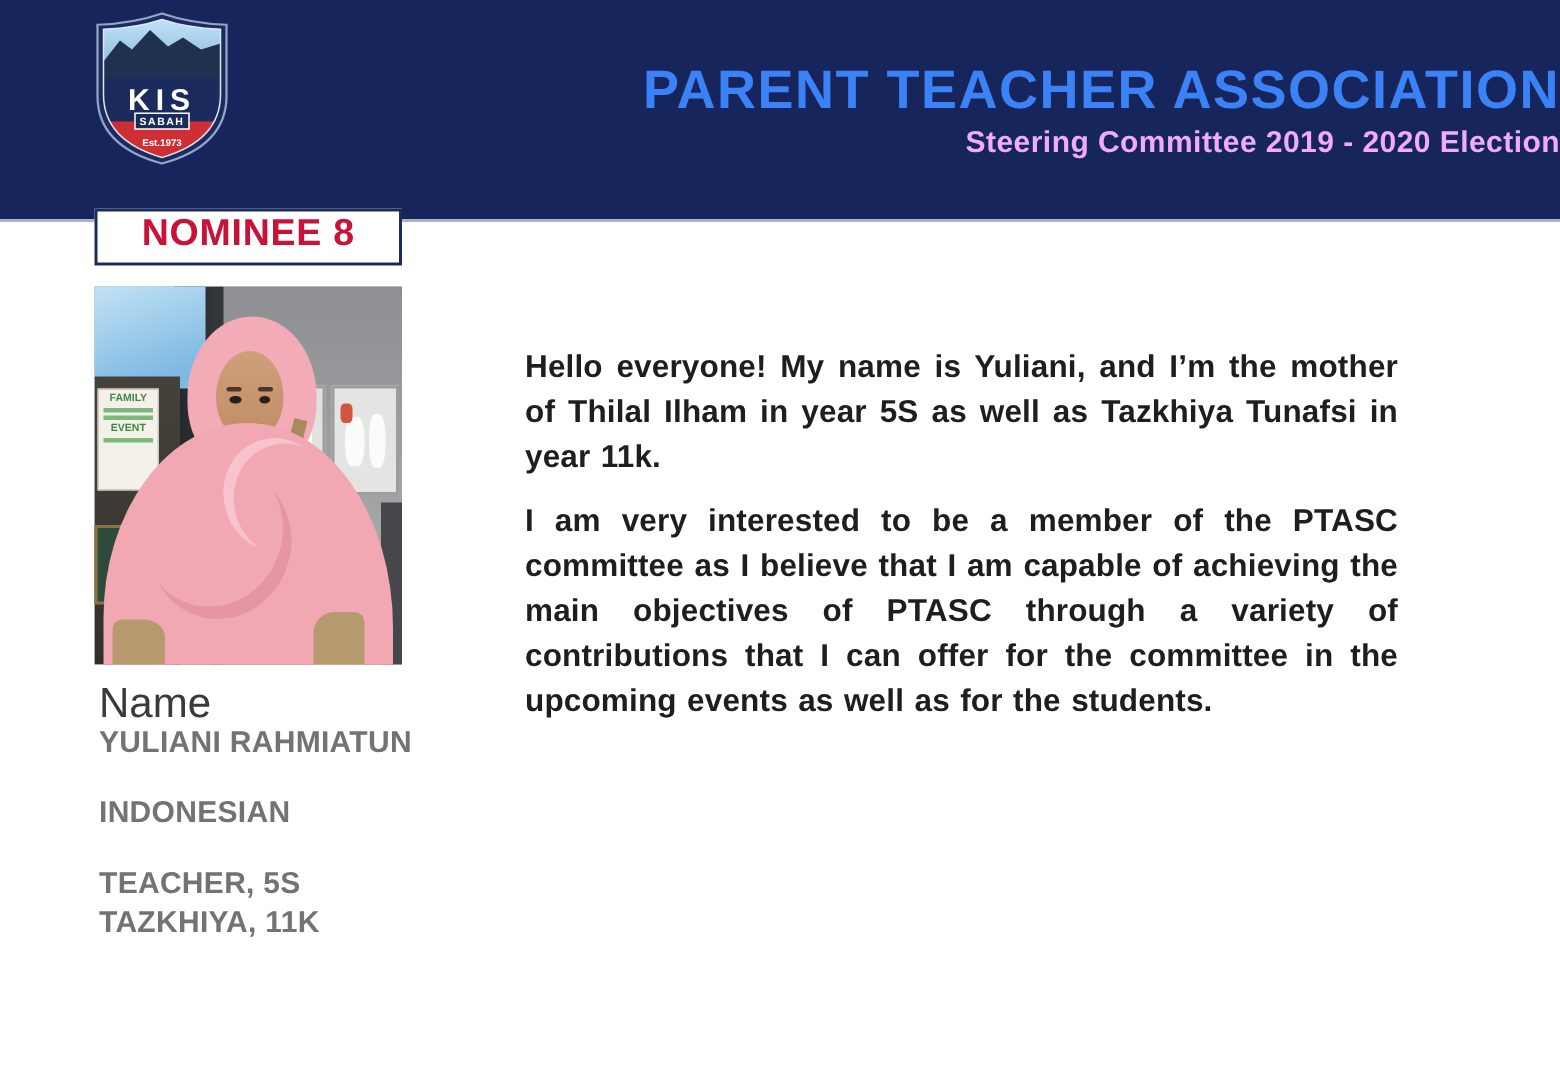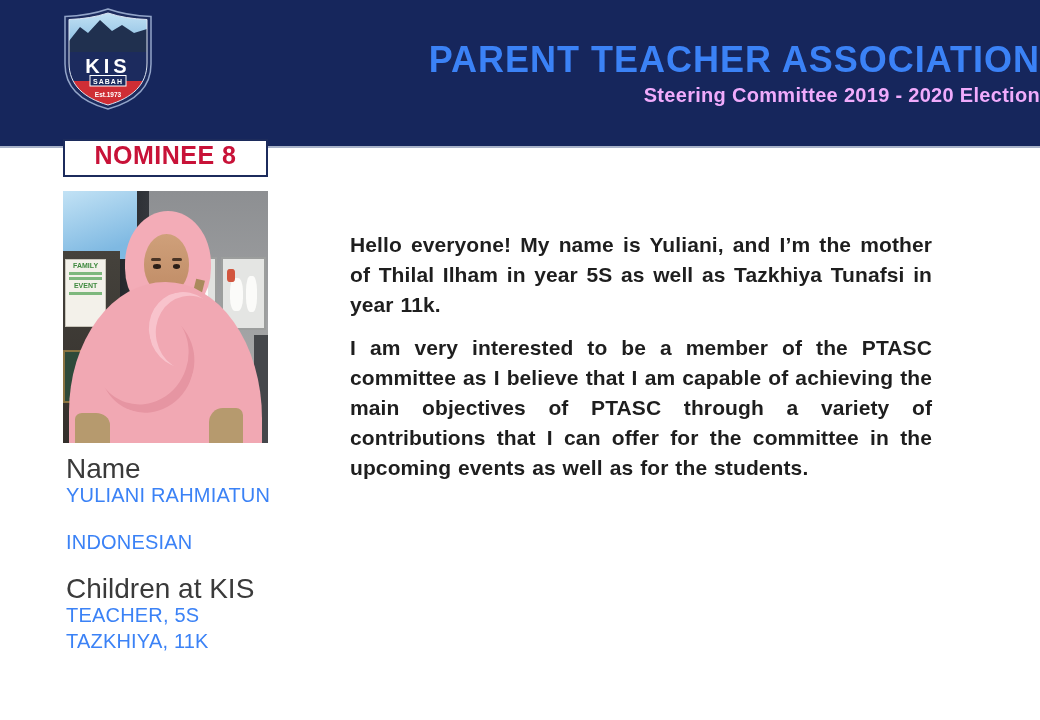--- a/index.html
+++ b/index.html
@@ -64,21 +64,21 @@
   .ph-fold1      { left:18%; top:48%; width:46%; height:40%; background:transparent; border-radius:50%; box-shadow:inset -8px -6px 0 0 #e695a2; transform:rotate(18deg); }
   .ph-fold2      { left:42%; top:40%; width:34%; height:30%; background:transparent; border-radius:50%; box-shadow:inset 6px 5px 0 0 #f8c3cc; transform:rotate(-12deg); }
   .ph-strap      { left:62%; top:35%; width:4.5%; height:20%; background:#a98a5c; transform:rotate(14deg); }
   .ph-blouse-l   { left:6%; top:88%; width:17%; height:12%; background:#b69a6e; border-radius:20% 40% 0 0; }
   .ph-blouse-r   { left:71%; top:86%; width:17%; height:14%; background:#b69a6e; border-radius:40% 20% 0 0; }
 
   
   .info { position:absolute; left:66px; top:456px; width:270px; }
   .info-group { margin-bottom:21px; }
   .info-label { font-size:28px; color:#3a3a3a; line-height:26px; }
-  .info-value { font-size:20px; color:#3b82f6; font-weight:400; line-height:26px; letter-spacing:0.2px; }
+  .info-value { font-size:20px; color:#737373; font-weight:700; line-height:26px; letter-spacing:0.2px; }
 
   
   .bio { position:absolute; left:350px; top:230px; width:582px;font-weight:bold; }
   .bio p {
     margin:0 0 13px 0; font-size:21px; line-height:30px; color:#1e1e1e;
     text-align:justify; letter-spacing:0.1px; word-spacing:1px;
   }
 
   
   .logo-kis   { font-family:"Liberation Sans", sans-serif; font-weight:700; font-size:20px; letter-spacing:4px; fill:#ffffff; }
@@ -164,21 +164,20 @@
 
   <div class="info">
     <div class="info-group">
       <div class="info-label">Name</div>
       <div class="info-value">YULIANI RAHMIATUN</div>
     </div>
     <div class="info-group">
       <div class="info-value">INDONESIAN</div>
     </div>
     <div class="info-group">
-      <div class="info-label">Children at KIS</div>
       <div class="info-value">TEACHER, 5S</div>
       <div class="info-value">TAZKHIYA, 11K</div>
     </div>
   </div>
 
   <div class="bio">
     <p>Hello everyone! My name is Yuliani, and I’m the mother of Thilal Ilham in year 5S as well as Tazkhiya Tunafsi in year 11k.</p>
     <p>I am very interested to be a member of the PTASC committee as I believe that I am capable of achieving the main objectives of PTASC through a variety of contributions that I can offer for the committee in the upcoming events as well as for the students.</p>
   </div>
 

